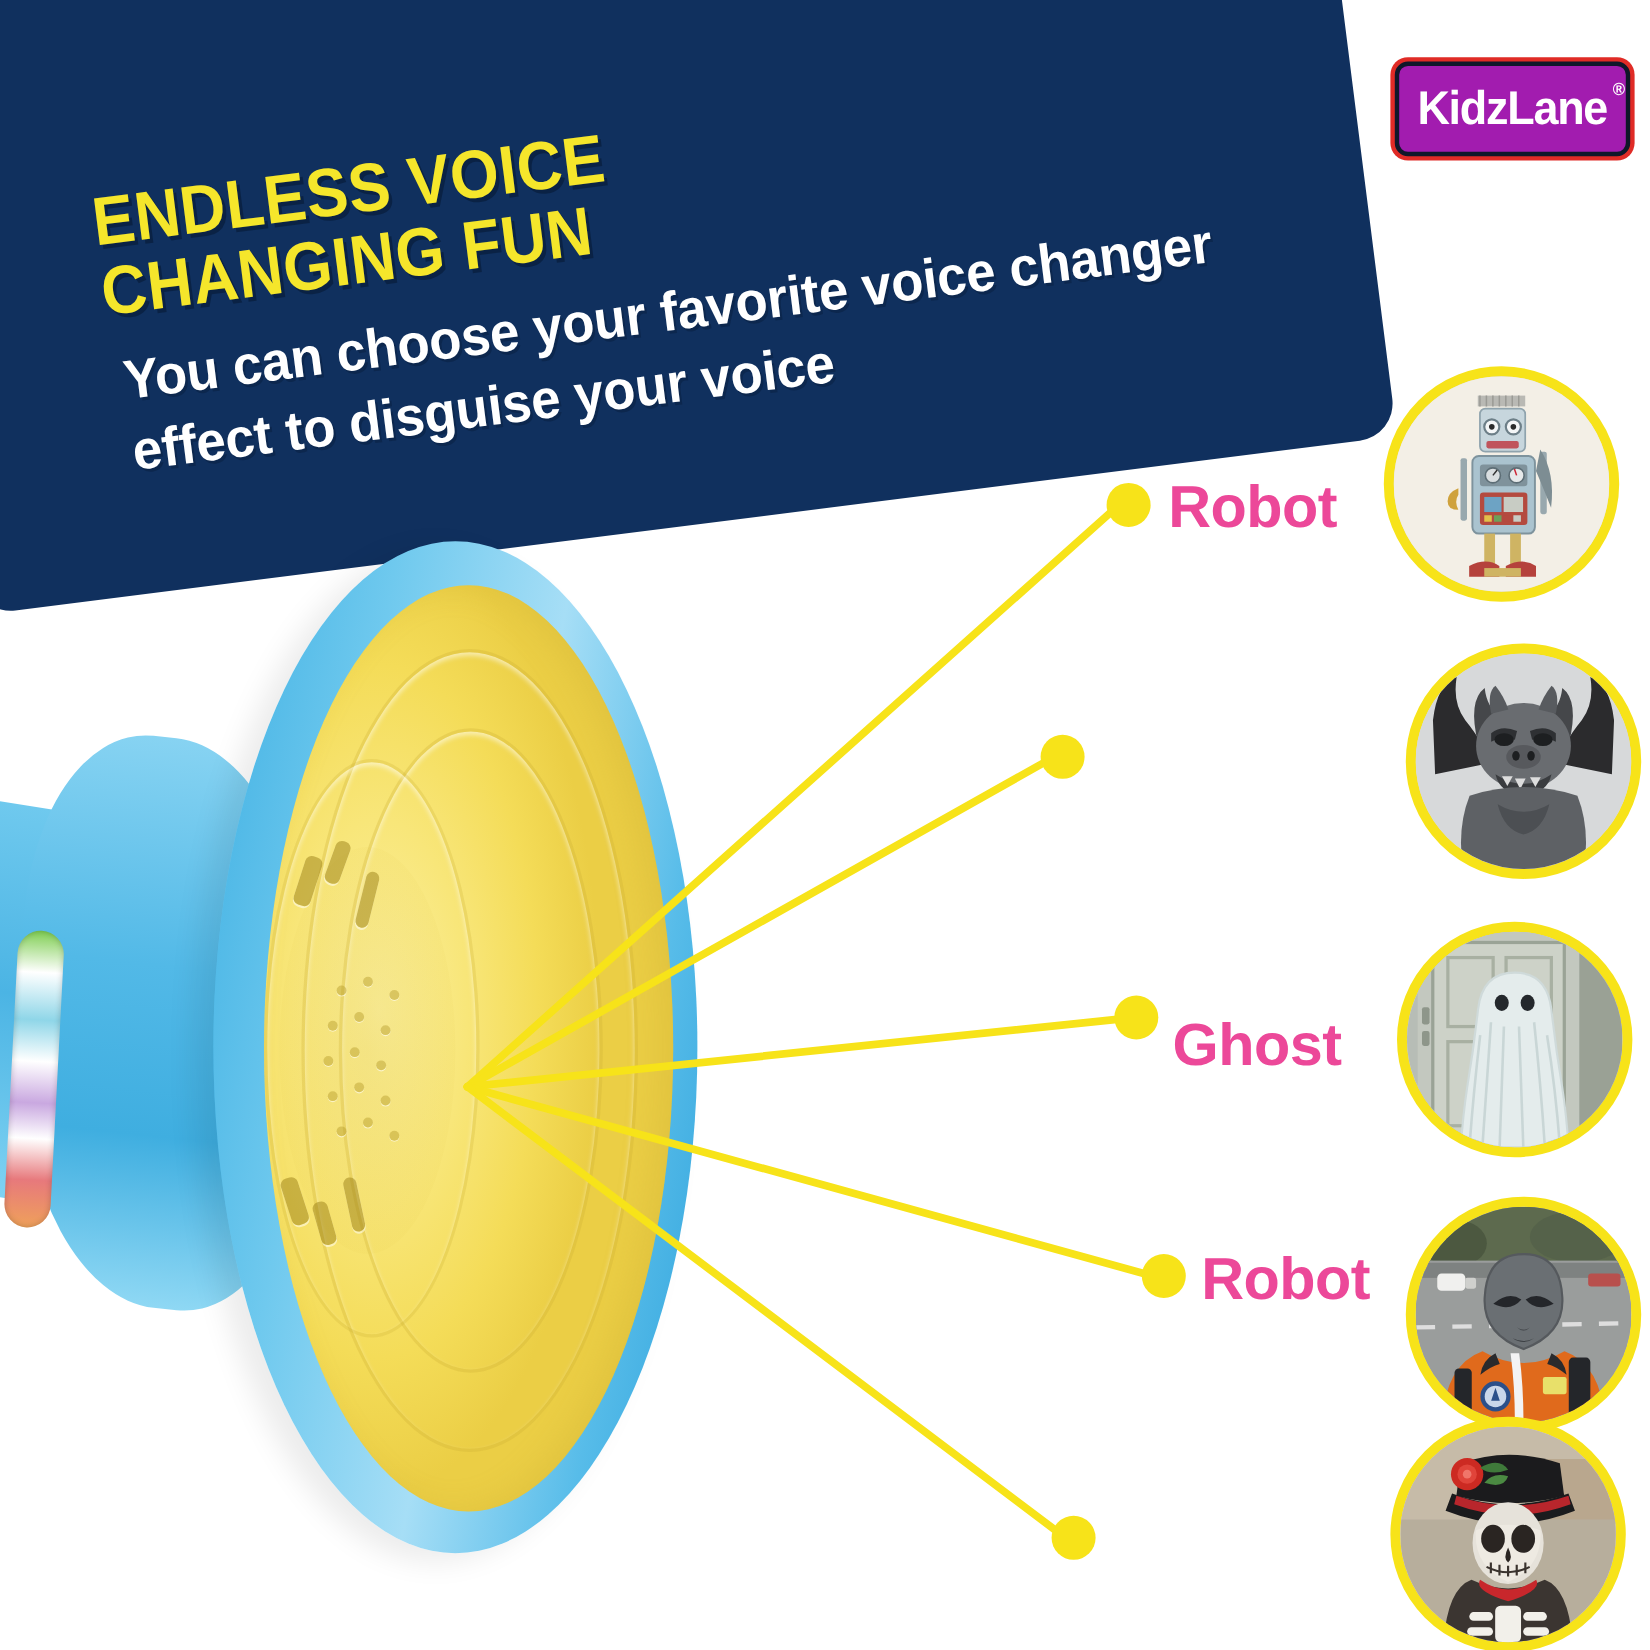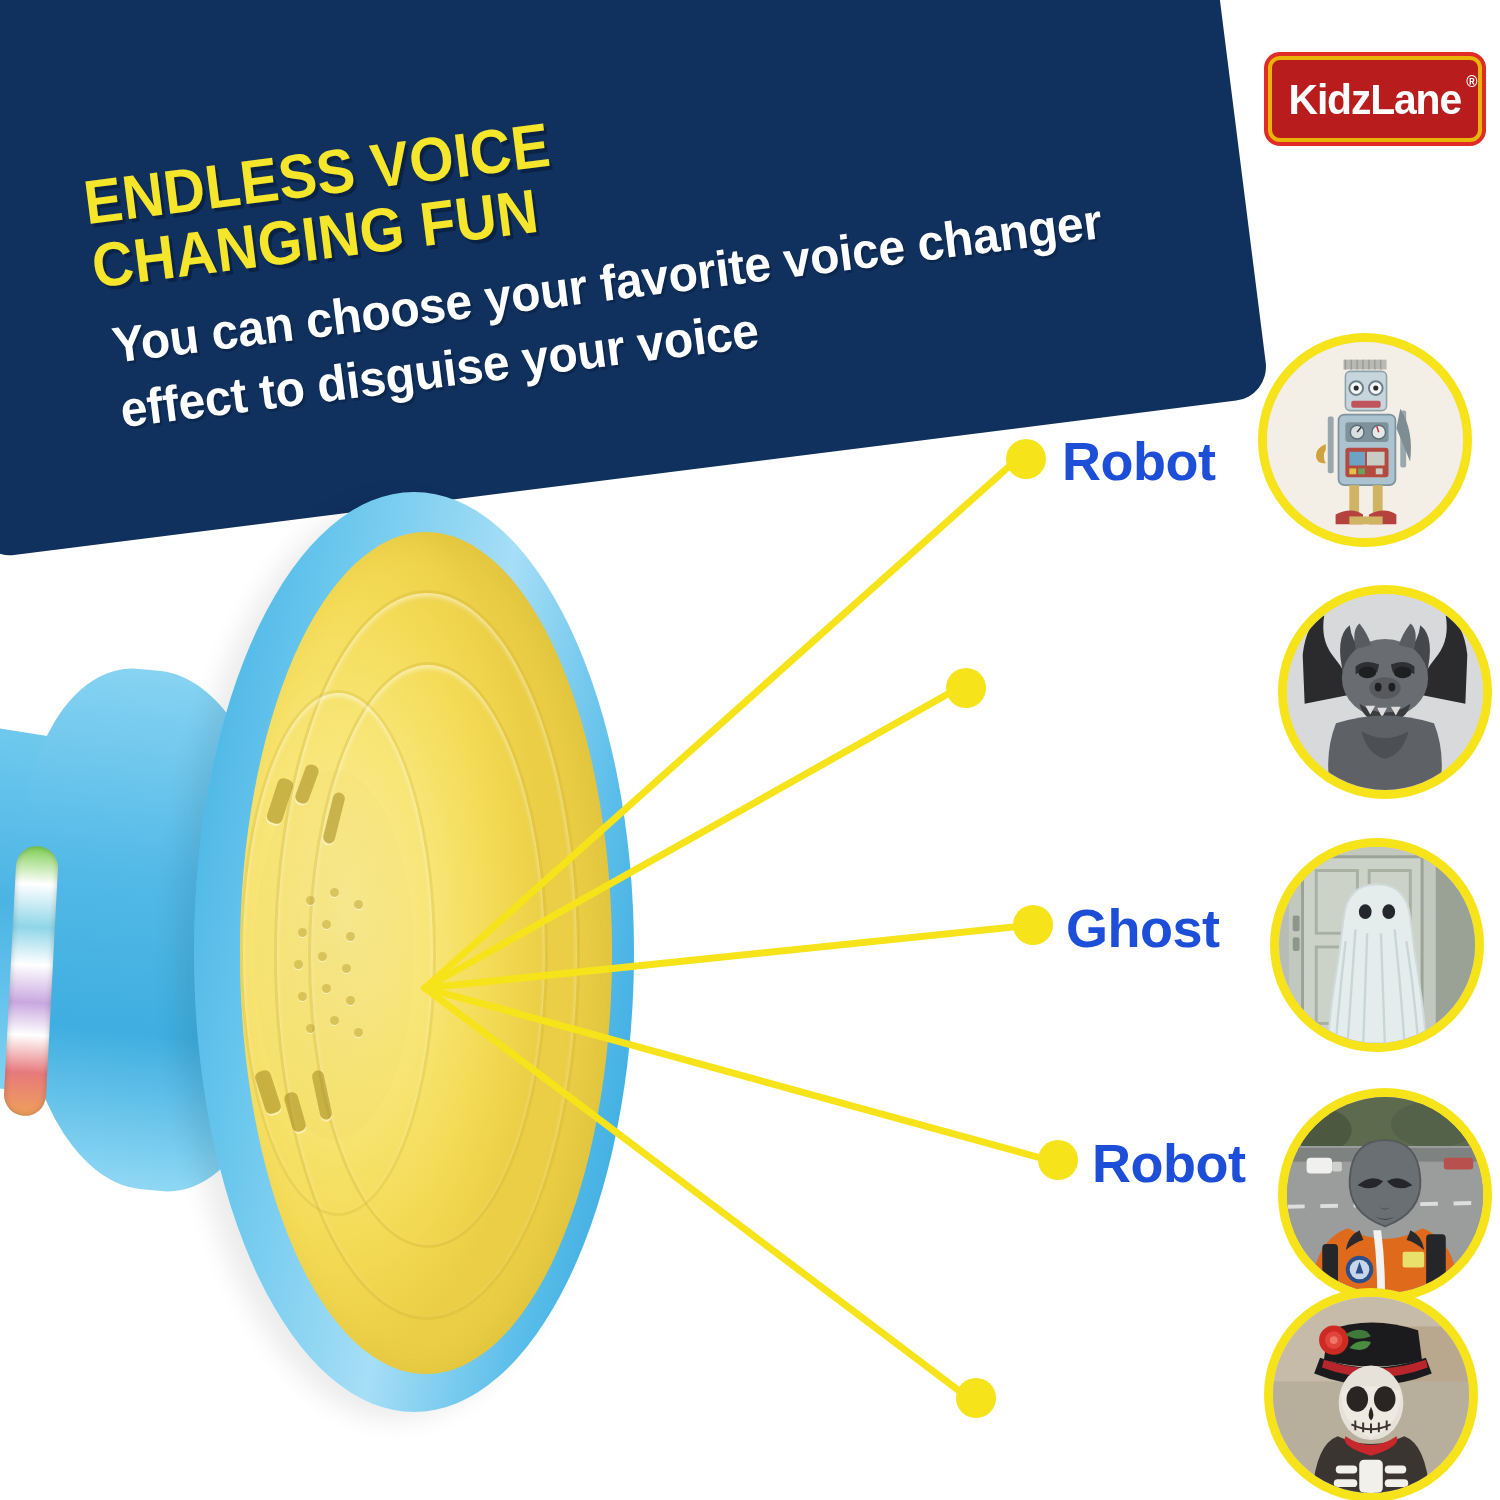--- a/index.html
+++ b/index.html
@@ -64,22 +64,22 @@
     text-shadow: 2px 3px 0 rgba(6,24,50,0.35);
   }
 
   
   .logo {
     position: absolute;
     left: 1268px;
     top: 56px;
     width: 206px;
     height: 78px;
-    background: #b91c1c;
-    border: 4px solid #eab308;
+    background: #a21caf;
+    border: 4px solid #0f172a;
     border-radius: 12px;
     box-shadow: 0 0 0 4px #E02B26;
     display: flex;
     align-items: center;
     justify-content: center;
   }
   .logo-text {
     color: #ffffff;
     font-size: 43px;
     font-weight: bold;
@@ -169,21 +169,21 @@
     background: rgba(176,148,32,0.40);
     box-shadow: 0 1px 0 rgba(255,255,255,.55);
   }
 
   
   .lines { position: absolute; left: 0; top: 0; width: 1500px; height: 1500px; }
 
   
   .label {
     position: absolute;
-    color: #1d4ed8;
+    color: #ec4899;
     font-size: 54px;
     font-weight: bold;
     letter-spacing: -0.5px;
     white-space: nowrap;
   }
 
   
   .pcircle {
     position: absolute;
     width: 214px; height: 214px;
@@ -259,21 +259,21 @@
     <g fill="#F7E319">
       <circle cx="1026" cy="459" r="20"></circle>
       <circle cx="966" cy="688" r="20"></circle>
       <circle cx="1033" cy="925" r="20"></circle>
       <circle cx="1058" cy="1160" r="20"></circle>
       <circle cx="976" cy="1398" r="20"></circle>
     </g>
   </svg>
 
   <div class="label" style="left:1062px; top:430px;">Robot</div>
-  <div class="label" style="left:1066px; top:897px;">Ghost</div>
+  <div class="label" style="left:1066px; top:919px;">Ghost</div>
   <div class="label" style="left:1092px; top:1132px;">Robot</div>
 
   <div class="pcircle" style="left:1258px; top:333px;">
     <svg class="pc-art" viewBox="0 0 200 200" preserveAspectRatio="xMidYMid slice">
       <rect width="200" height="200" fill="#f3efe6"></rect>
       <rect x="78" y="18" width="44" height="10" fill="#b9b9b4"></rect>
       <g stroke="#9a9a95" stroke-width="1.4">
         <path d="M80 28 L80 18 M86 28 L86 18 M92 28 L92 18 M98 28 L98 18 M104 28 L104 18 M110 28 L110 18 M116 28 L116 18"></path>
       </g>
       <rect x="80" y="30" width="42" height="40" rx="5" fill="#c7d6dd" stroke="#8fa3ad" stroke-width="1.6"></rect>

